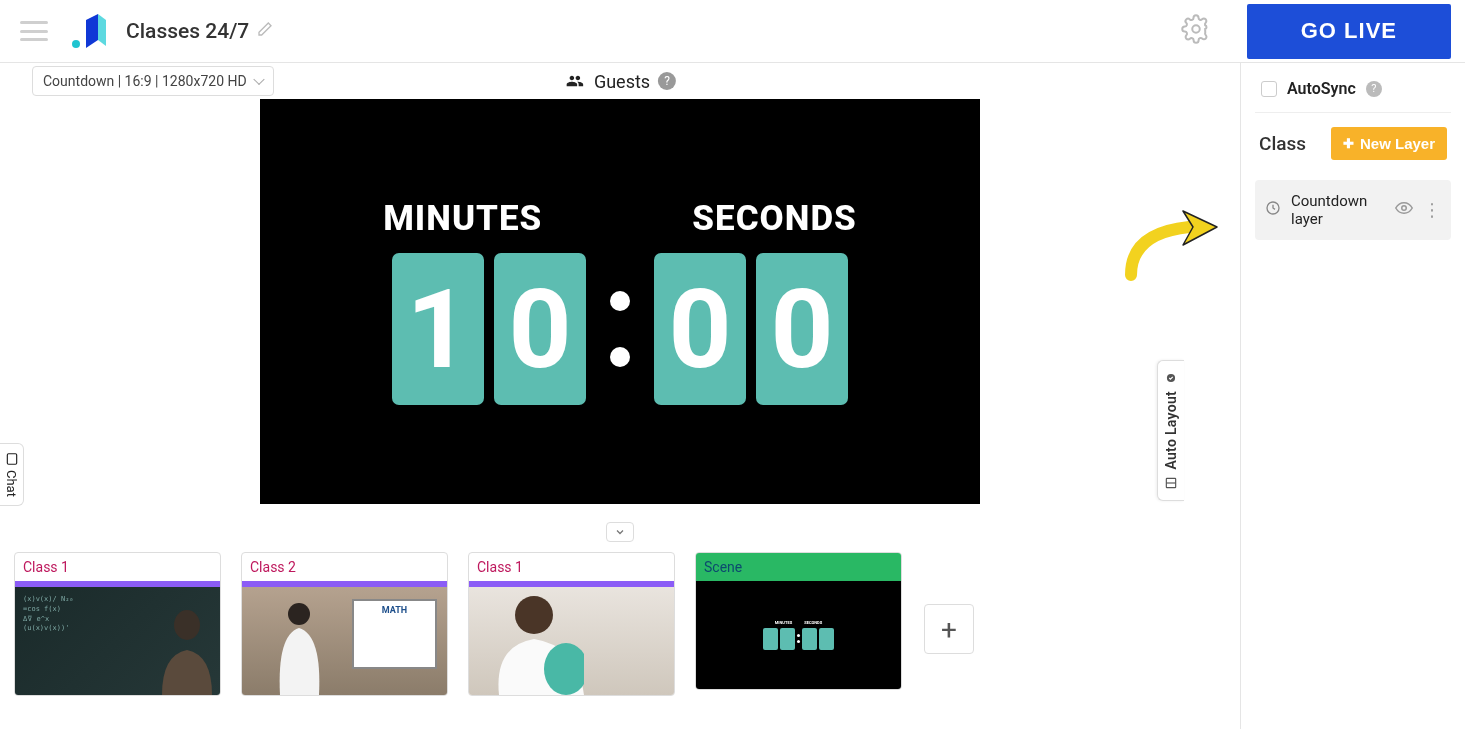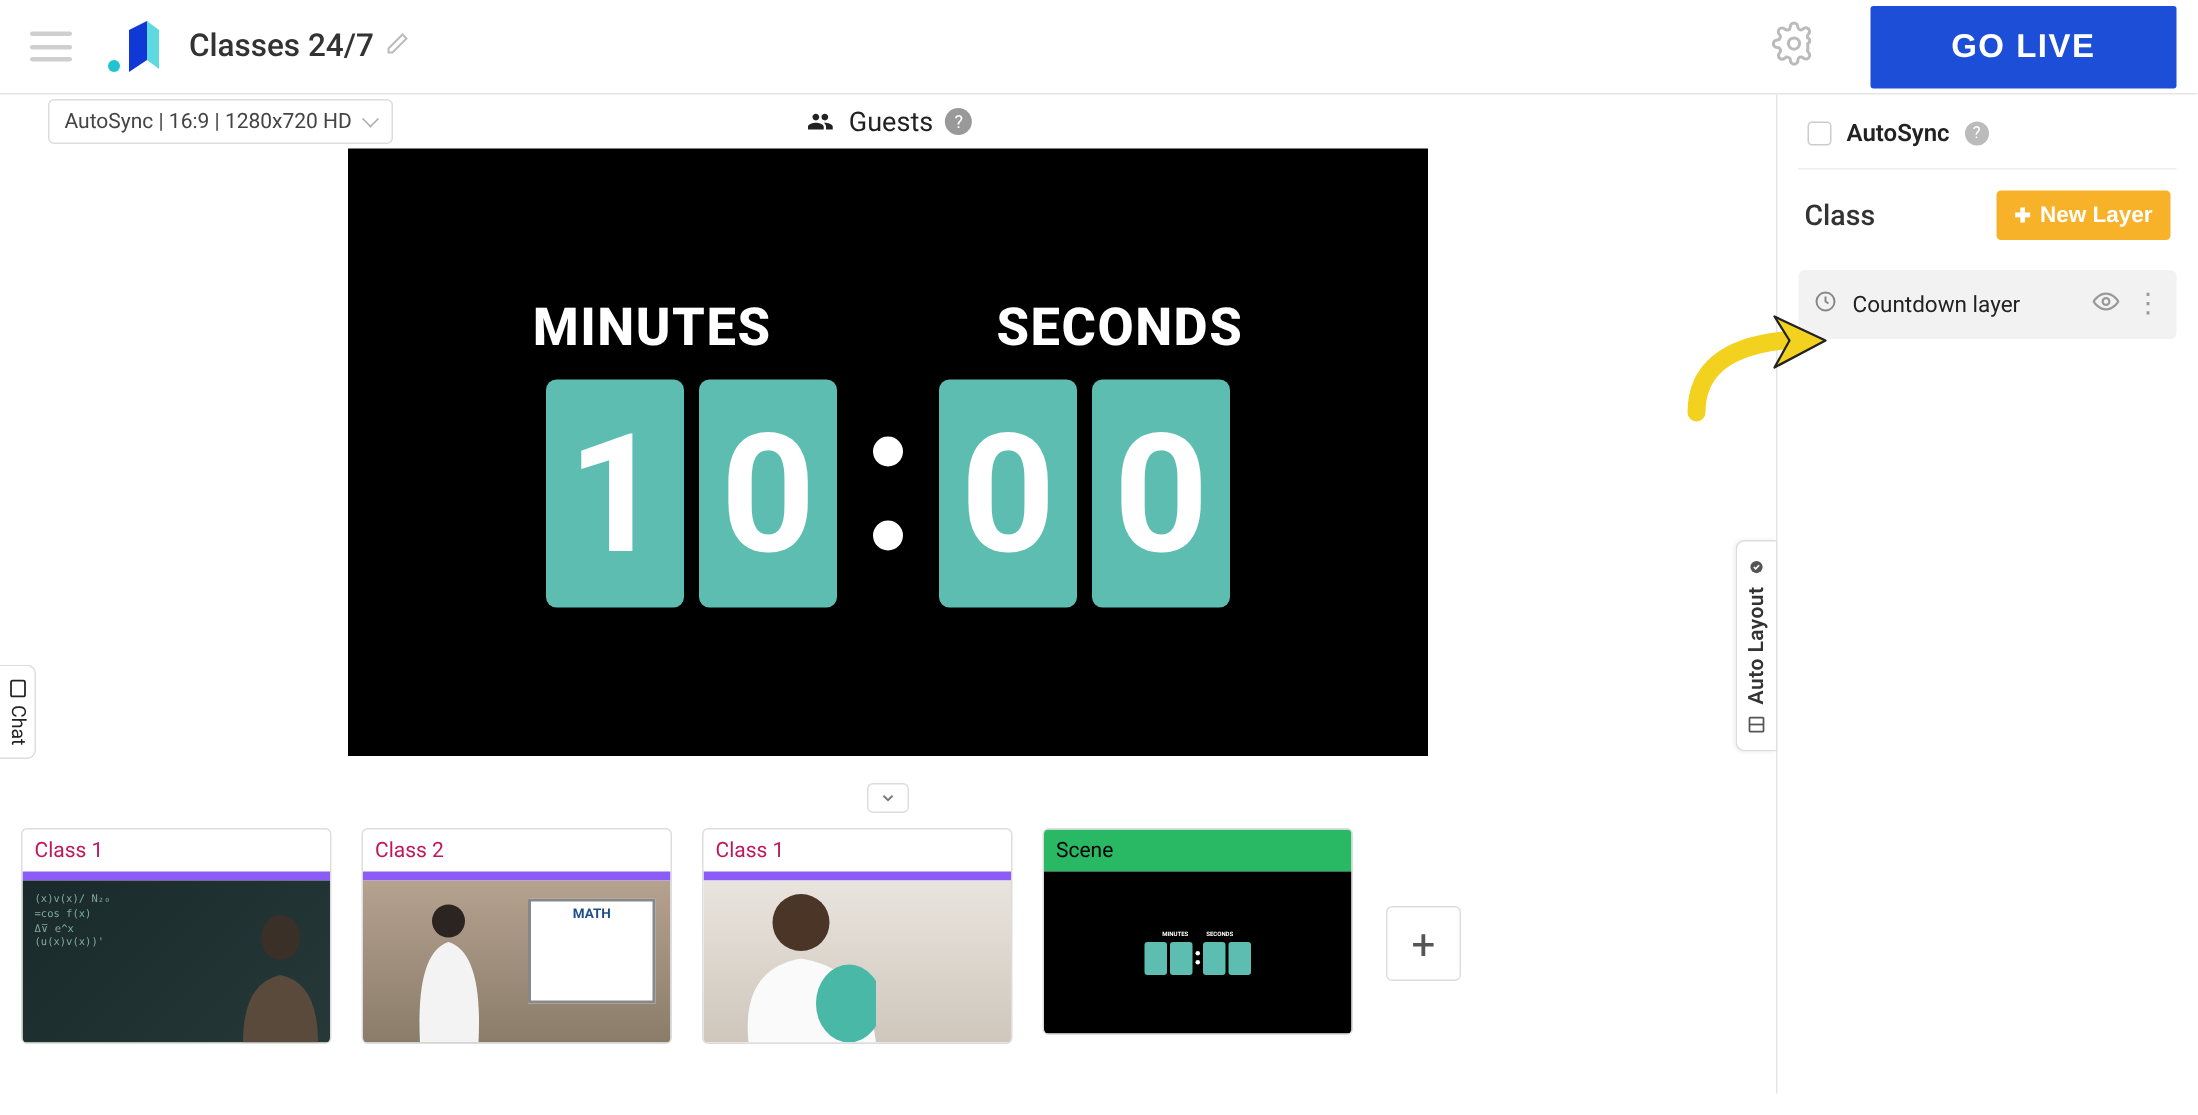--- a/index.html
+++ b/index.html
@@ -17,21 +17,21 @@
   .credits-line { display: flex; align-items: baseline; gap: 6px; justify-content: flex-end;}
   .credits-num { font-size: 22px; font-weight: 700; color: #222; }
   .credits-label { font-size: 20px; color: #666; }
   .upgrade { font-size: 15px; color: #666; text-decoration: underline; cursor: pointer; display: block; text-align: right;}
   .gear { color: #bbb; margin-right: 36px; cursor: pointer; }
   .go-live { background: #1d4ed8; color: #fff; border: none; padding: 0 54px; height: 55px; font-size: 22px; font-weight: 700; letter-spacing: 1px; border-radius: 2px; cursor: pointer; }
 
   
   .main { display: flex; height: calc(100% - 77px); }
   .left-col { flex: 1; display: flex; flex-direction: column; position: relative; }
-  .right-col { width: 281px; border-left: 1px solid #e5e5e5; padding: 14px 14px 0 14px; position: relative;}
+  .right-col { width: 225px; border-left: 1px solid #e5e5e5; padding: 14px 14px 0 14px; position: relative;}
 
   
   .top-row { display: flex; align-items: center; padding: 9px 14px 9px 32px; position: relative; height: 36px;}
   .res-select { border: 1px solid #ddd; border-radius: 4px; padding: 6px 26px 6px 10px; font-size: 14px; color: #444; cursor: pointer; position: relative; background: #fff;}
   .res-select::after { content: ""; position: absolute; right: 10px; top: 50%; width: 7px; height: 7px; border-right: 1.5px solid #aaa; border-bottom: 1.5px solid #aaa; transform: translateY(-70%) rotate(45deg); }
   .guests-wrap { position: absolute; left: 50%; transform: translateX(-50%); display: flex; align-items: center; gap: 8px; color: #222; font-size: 18px;}
   .guests-wrap .q { width: 18px; height: 18px; background: #999; color: #fff; border-radius: 50%; font-size: 12px; display: inline-flex; align-items: center; justify-content: center; }
 
   
   .preview-wrap { display: flex; justify-content: center; }
@@ -44,21 +44,21 @@
   .colon span { width: 20px; height: 20px; background: #fff; border-radius: 50%; }
 
   
   .collapse-row { display: flex; justify-content: center; margin-top: 18px; margin-bottom: 10px;}
   .collapse-btn { border: 1px solid #ddd; border-radius: 4px; width: 28px; height: 20px; display: flex; align-items: center; justify-content: center; cursor: pointer; color: #777;}
 
   
   .scenes-row { display: flex; gap: 20px; padding: 0 14px; align-items: flex-start;}
   .scene-card { border: 1px solid #ddd; border-radius: 4px; width: 207px; overflow: hidden; cursor: pointer; background: #fff;}
   .scene-card .sc-title { padding: 6px 8px; font-size: 14px; color: #be185d; border-bottom: 6px solid #8b5cf6;}
-  .scene-card.active .sc-title { background: #29b864; color: #000000; border-bottom: none; }
+  .scene-card.active .sc-title { background: #29b864; color: #0c4a6e; border-bottom: none; }
   .scene-card .sc-body { height: 108px; background: #333; position: relative; }
   .sc-body.chalk { background: linear-gradient(135deg,#1a2a2a,#263838); }
   .sc-body.classroom { background: linear-gradient(#b5a28f,#8b7c6a); }
   .sc-body.study { background: linear-gradient(#e9e4de,#cfc7bc); }
   .sc-body.countdown { background: #000; display: flex; align-items: center; justify-content: center; }
   .mini-digit { width: 15px; height: 22px; background: #5dbdb1; border-radius: 2px; margin: 1px; display: inline-block; }
   .mini-colon { width: 5px; height: 22px; display: inline-flex; flex-direction: column; align-items: center; justify-content: center; gap: 3px;}
   .mini-colon span { width: 3px; height: 3px; background: #fff; border-radius: 50%;}
   .add-scene { width: 50px; height: 50px; border: 1px solid #ddd; border-radius: 4px; display: flex; align-items: center; justify-content: center; font-size: 28px; color: #555; cursor: pointer; margin-top: 52px; margin-left: 2px;}
 
@@ -123,21 +123,21 @@
       <path d="M19.4 15a1.65 1.65 0 0 0 .33 1.82l.06.06a2 2 0 1 1-2.83 2.83l-.06-.06a1.65 1.65 0 0 0-1.82-.33 1.65 1.65 0 0 0-1 1.51V21a2 2 0 0 1-4 0v-.09A1.65 1.65 0 0 0 9 19.4a1.65 1.65 0 0 0-1.82.33l-.06.06a2 2 0 1 1-2.83-2.83l.06-.06a1.65 1.65 0 0 0 .33-1.82 1.65 1.65 0 0 0-1.51-1H3a2 2 0 0 1 0-4h.09A1.65 1.65 0 0 0 4.6 9a1.65 1.65 0 0 0-.33-1.82l-.06-.06a2 2 0 1 1 2.83-2.83l.06.06a1.65 1.65 0 0 0 1.82.33H9a1.65 1.65 0 0 0 1-1.51V3a2 2 0 0 1 4 0v.09a1.65 1.65 0 0 0 1 1.51 1.65 1.65 0 0 0 1.82-.33l.06-.06a2 2 0 1 1 2.83 2.83l-.06.06a1.65 1.65 0 0 0-.33 1.82V9c.63.24 1.08.84 1.08 1.51s-.45 1.27-1.08 1.51z"></path>
     </svg>
   </span>
   <button class="go-live">GO LIVE</button>
 </div>
 
 <div class="main">
   <div class="left-col">
 
     <div class="top-row">
-      <div class="res-select">AutoSync | 16:9 | 1280x720 HD</div>
+      <div class="res-select">Countdown | 16:9 | 1280x720 HD</div>
       <div class="guests-wrap">
         <svg width="22" height="18" viewBox="0 0 24 24" fill="#222">
             <path d="M16 11c1.66 0 3-1.34 3-3s-1.34-3-3-3-3 1.34-3 3 1.34 3 3 3zm-8 0c1.66 0 3-1.34 3-3S9.66 5 8 5 5 6.34 5 8s1.34 3 3 3zm0 2c-2.33 0-7 1.17-7 3.5V19h14v-2.5C15 14.17 10.33 13 8 13zm8 0c-.29 0-.62.02-.97.05 1.16.84 1.97 1.97 1.97 3.45V19h6v-2.5c0-2.33-4.67-3.5-7-3.5z"></path>
           </svg>
         <span>Guests</span>
         <span class="q">?</span>
       </div>
     </div>
 
     <div class="preview-wrap">

